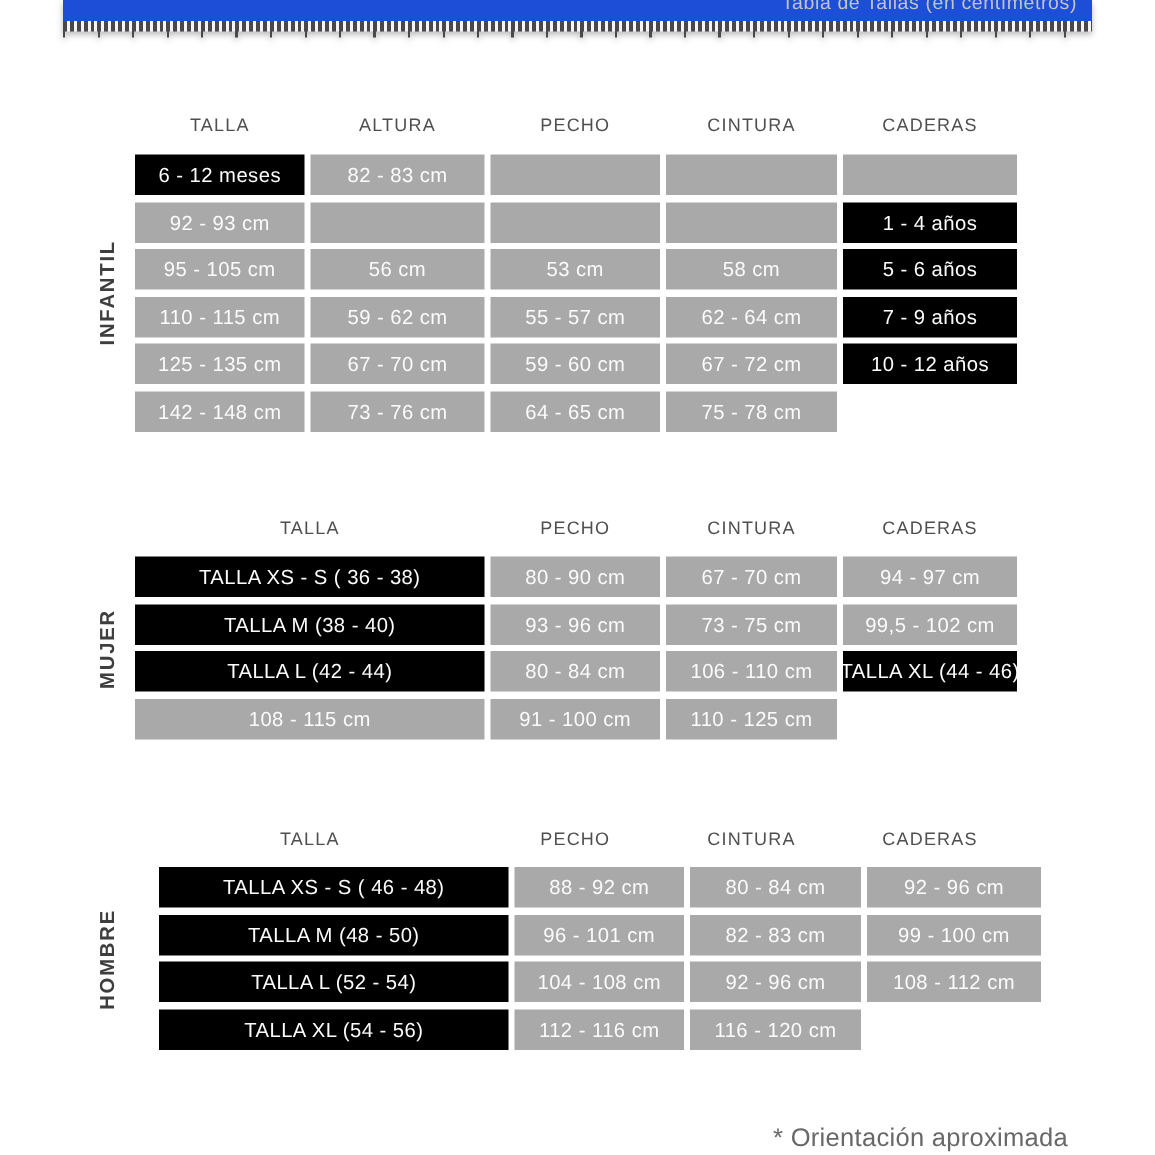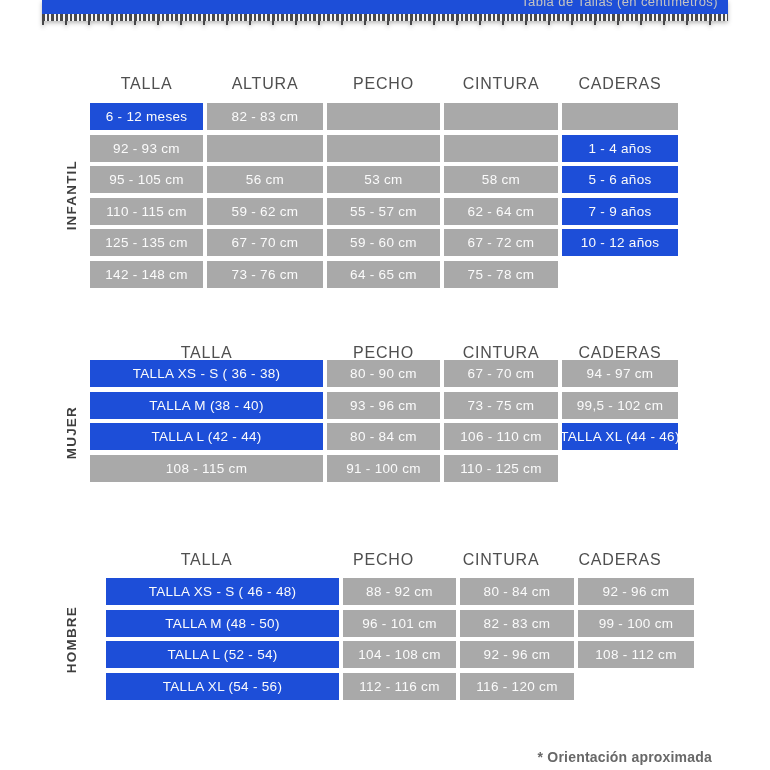--- a/index.html
+++ b/index.html
@@ -35,53 +35,53 @@
   }
 
   
   .size-table { position:absolute; width:588px; }
   .thead, .tbody { display:grid; column-gap:4px; }
   .tbody { row-gap:4.5px; grid-auto-rows:27px; }
   .cols5 { grid-template-columns:113px 116px 113px 114px 116px; }
   .cols4 { grid-template-columns:233px 113px 114px 116px; }
   .thead { height:16px; align-items:center; }
   .hcell {
-    text-align:center; color:#4f4f4f; font-size:16px;
+    text-align:center; color:#4f4f4f; font-size:12px;
     letter-spacing:0.8px;
   }
   .cell {
     background:#a9a9a9; color:#fbfbfb;
     display:flex; align-items:center; justify-content:center;
     font-size:13.5px; letter-spacing:0.3px; white-space:nowrap;
   }
-  .cell.dark { background:#1d4ed8; }
+  .cell.dark { background:#000000; }
   #table-infantil { left:90px; top:75px; }
   #table-infantil .tbody { margin-top:12px; }
   #table-mujer { left:90px; top:344px; }
-  #table-mujer .tbody { }
+  #table-mujer .tbody { margin-top:11px; }
   #table-hombre { left:90px; top:551px; }
   #table-hombre .tbody { margin-top:11px;margin-left:16px; }
 
   
   .section-label {
     position:absolute; left:58px; width:26px;
     display:flex; align-items:center; justify-content:center;
   }
   .section-label span {
     writing-mode:vertical-rl; transform:rotate(180deg);
     font-weight:bold; font-size:13.5px; letter-spacing:1.2px; color:#3e3e3e;
   }
   #label-infantil { top:103px; height:185px; }
   #label-mujer    { top:371px; height:123px; }
   #label-hombre   { top:578px; height:123px; }
 
   
   #footnote {
     position:absolute; right:58px; top:749px;
-    font-size:14px; color:#686868; letter-spacing:0.2px;font-weight:bold;
+    font-size:17px; color:#686868; letter-spacing:0.2px;
   }
 </style>
 </head>
 <body>
 
 <div id="ruler">
   <div class="ruler-bar">
     <span class="ruler-title">Tabla de Tallas (en centímetros)</span>
   </div>
   <div class="ruler-ticks"></div>

